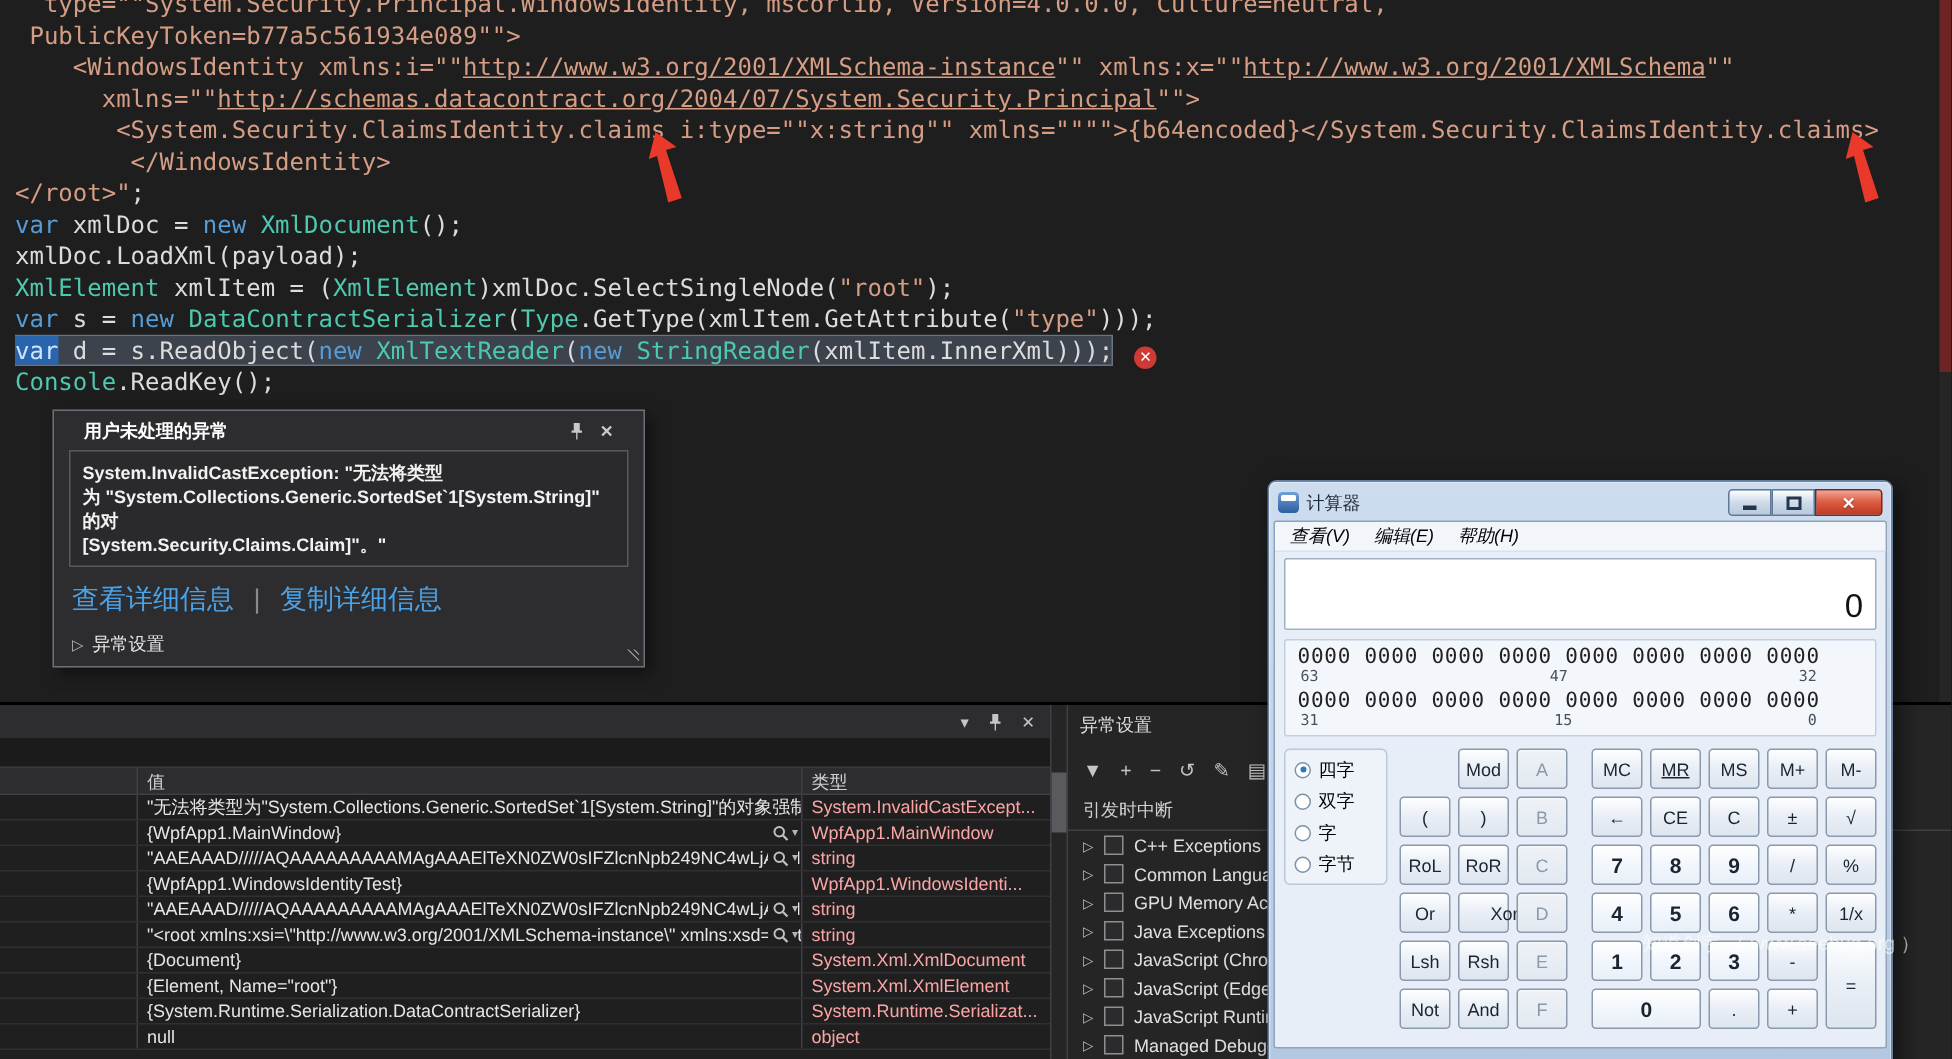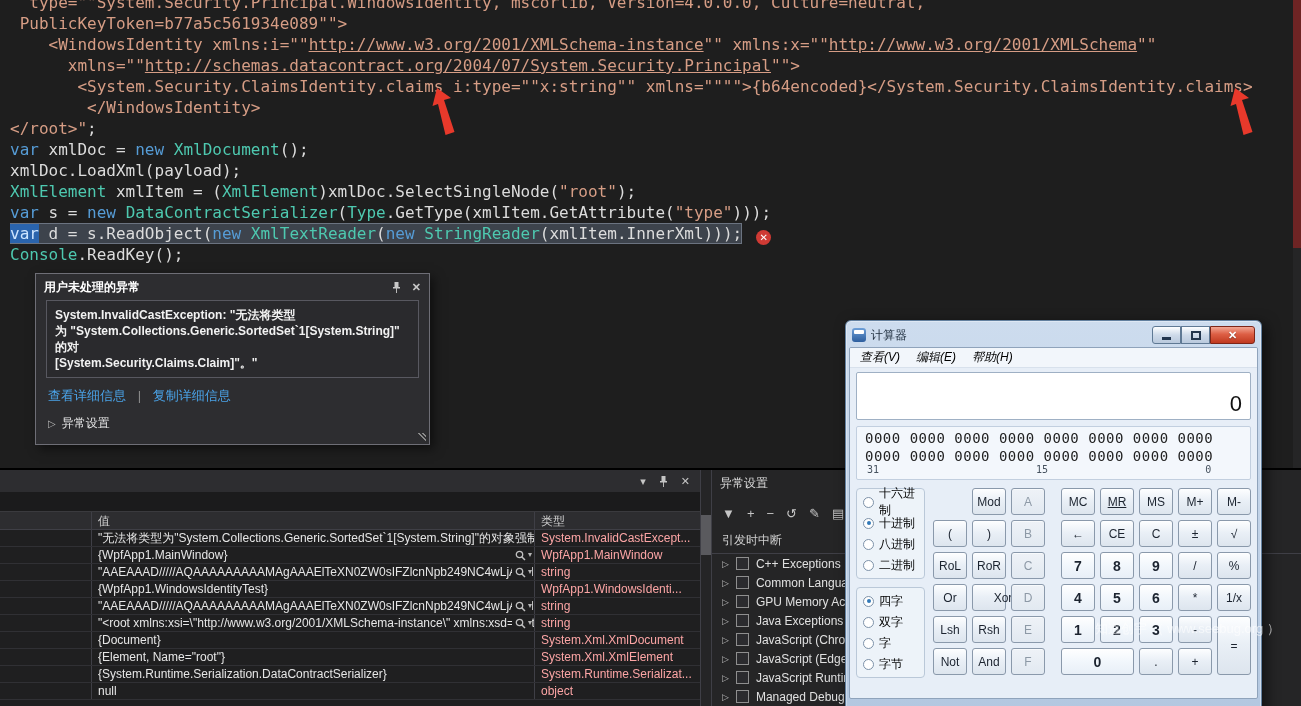--- a/index.html
+++ b/index.html
@@ -22,26 +22,26 @@
   .err-badge { display:inline-block; width:15px; height:15px; margin-left:14px; border-radius:50%;
     background:#cf3a34; color:#fff; font-size:10px; line-height:15px; text-align:center;
     vertical-align:-2px; font-family:"DejaVu Sans", sans-serif; font-weight:bold; }
   .annot-arrow { position:absolute; z-index:3; }
   #editor-scroll { position:absolute; right:0; top:0; width:8px; height:468px; background:#252526; }
   #editor-scroll .err-zone { width:100%; height:248px; background:#6e2424; }
 
   
   #popup { position:absolute; left:35px; top:273px; width:395px; height:172px; background:#2d2d30;
     border:1px solid #6e6e76; box-shadow:4px 4px 10px rgba(0,0,0,.5); z-index:5; }
-  .popup-title-row { height:26px; display:flex; align-items:center; padding:0 8px;
+  .popup-title-row { height:26px; display:flex; align-items:center; padding:0 20px;
     font-size:12px; font-weight:bold; color:#ffffff; }
   .popup-btns { margin-left:auto; display:flex; gap:10px; align-items:center; color:#c8c8c8; font-size:11px; }
   .popup-msg { margin:0 10px; border:1px solid #585860; background:#2a2a2d; padding:6px 8px;
     font-size:12px; font-weight:bold; color:#f2f2f2; line-height:16px; }
-  .popup-links { margin:9px 12px 0; font-size:13px; }
+  .popup-links { margin:9px 12px 0; font-size:18px; }
   .popup-links a { color:#4aa3e8; text-decoration:none; cursor:pointer; }
   .popup-links .sep { color:#8a8a8a; margin:0 8px; }
   .popup-settings { margin:10px 12px 0; font-size:12px; color:#e6e6e6; display:flex; align-items:center; gap:6px; }
   .popup-settings .tri { color:#b5b5b5; font-size:10px; }
   .grip { position:absolute; right:3px; bottom:3px; width:8px; height:8px;
     background:
       linear-gradient(45deg, transparent 0 50%, #8a8a8a 50% 60%, transparent 60% 75%, #8a8a8a 75% 85%, transparent 85%); }
 
   
   #bottom { position:absolute; left:0; top:468px; width:1301px; height:238px; background:#252526;
@@ -354,50 +354,37 @@
     <div class="calc-client">
       <div class="calc-menu" id="calc-menu">
           <span class="menu-item">查看(V)</span>
           <span class="menu-item">编辑(E)</span>
           <span class="menu-item">帮助(H)</span>
         </div>
       <div class="calc-display">0</div>
       <div class="calc-bits" id="calc-bits">
           <div class="bitgroup">
             <div class="bitline">0000 0000 0000 0000 0000 0000 0000 0000</div>
+            <div class="bitmarks">
+              <span>63</span>
+              <span>47</span>
+              <span>32</span>
+            </div>
           </div>
           <div class="bitgroup">
             <div class="bitline">0000 0000 0000 0000 0000 0000 0000 0000</div>
             <div class="bitmarks">
               <span>31</span>
               <span>15</span>
               <span>0</span>
             </div>
           </div>
         </div>
       <div class="calc-main">
         <div class="calc-radios">
-          <div class="radio-group" id="rg-base">
-              <div class="radio-row">
-                <span class="rdot"></span>
-                <span>十六进制</span>
-              </div>
-              <div class="radio-row">
-                <span class="rdot sel"></span>
-                <span>十进制</span>
-              </div>
-              <div class="radio-row">
-                <span class="rdot"></span>
-                <span>八进制</span>
-              </div>
-              <div class="radio-row">
-                <span class="rdot"></span>
-                <span>二进制</span>
-              </div>
-            </div>
           <div class="radio-group" id="rg-word">
               <div class="radio-row">
                 <span class="rdot sel"></span>
                 <span>四字</span>
               </div>
               <div class="radio-row">
                 <span class="rdot"></span>
                 <span>双字</span>
               </div>
               <div class="radio-row">

